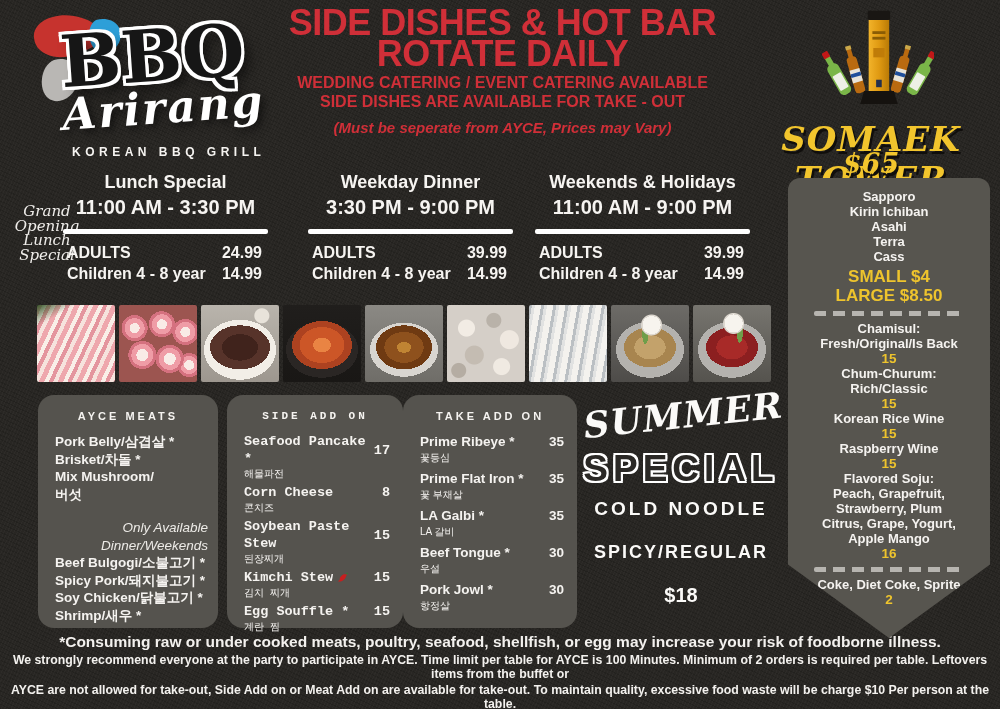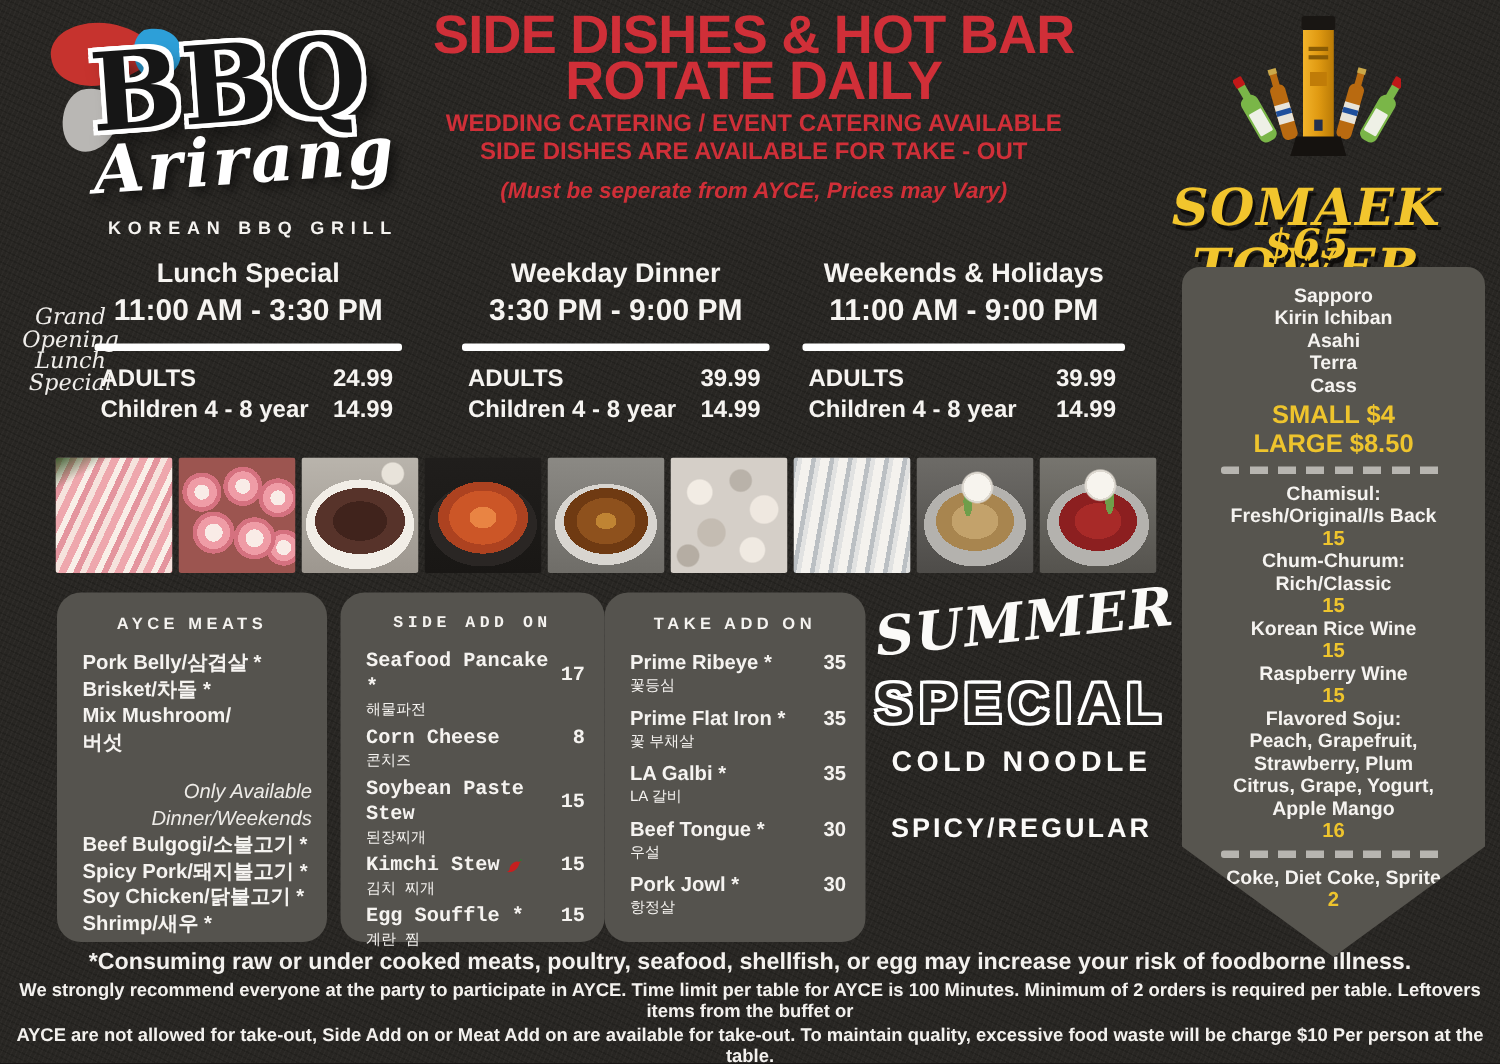--- a/index.html
+++ b/index.html
@@ -371,20 +371,21 @@
         </div>
       <div class="mi-kr">항정살</div>
     </div>
   </div>
 
   <div class="summer">
     <div class="sm1">SUMMER</div>
     <div class="sm2">SPECIAL</div>
     <div class="sm3">COLD NOODLE</div>
     <div class="sm4">SPICY/REGULAR</div>
+    <div class="sm5">$18</div>
   </div>
 
   <div class="disc">
     <div class="d1">*Consuming raw or under cooked meats, poultry, seafood, shellfish, or egg may increase your risk of foodborne illness.</div>
     <div class="d2">We strongly recommend everyone at the party to participate in AYCE. Time limit per table for AYCE is 100 Minutes. Minimum of 2 orders is required per table. Leftovers items from the buffet or</div>
     <div class="d3">AYCE are not allowed for take-out, Side Add on or Meat Add on are available for take-out.  To maintain quality, excessive food waste will be charge $10 Per person at the table.</div>
 
   </div>
 
   <div class="drinks">

